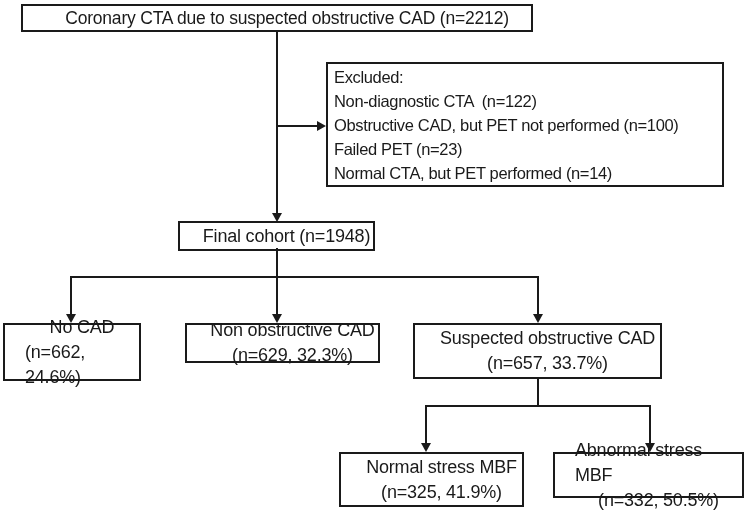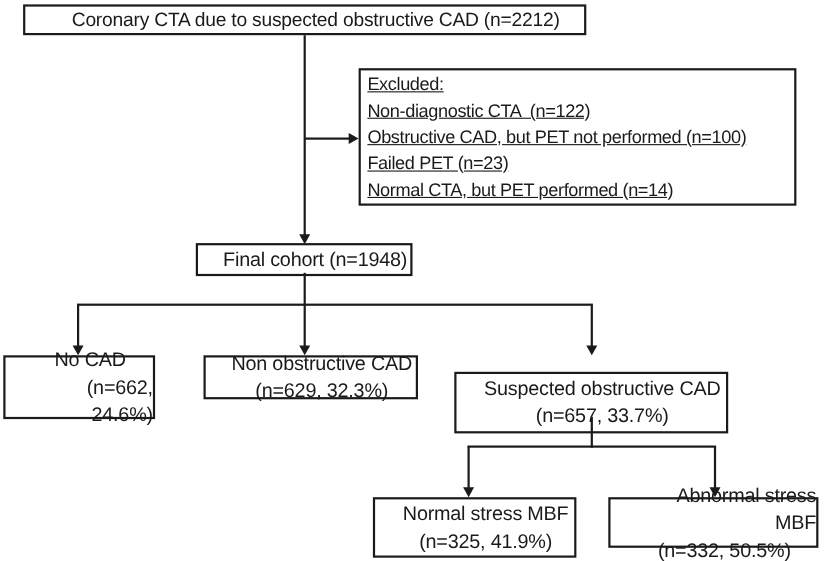--- a/index.html
+++ b/index.html
@@ -3,34 +3,34 @@
 <meta charset="utf-8">
 <style>
   html,body{margin:0;padding:0;background:#ffffff;}
   .canvas{
     position:relative;width:750px;height:510px;background:#ffffff;
     font-family:"Liberation Sans",sans-serif;color:#1a1a1a;overflow:hidden;
   }
   .box{
     position:absolute;border:2px solid #1a1a1a;background:#ffffff;
     box-sizing:border-box;display:flex;flex-direction:column;
-    justify-content:center;align-items:center;text-align:right;
+    justify-content:center;align-items:center;text-align:left;
     font-size:18px;line-height:25px;letter-spacing:-0.2px;padding-left:20px;
   }
   #b-top{left:21px;top:4px;width:512px;height:28px;font-size:17.5px;}
   #b-final{left:178px;top:221px;width:197px;height:30px;}
   #b-excluded{
     left:326px;top:62px;width:398px;height:125px;
     align-items:flex-start;text-align:left;padding:0 6px;
     font-size:16.5px;line-height:24px;letter-spacing:-0.35px;
   }
-  #b-excluded .xline{white-space:pre;text-decoration:underline;}
+  #b-excluded .xline{white-space:pre;}
   #b-nocad{left:3px;top:323px;width:138px;height:58px;}
   #b-nonobs{left:185px;top:323px;width:195px;height:40px;}
-  #b-susp{left:413px;top:338px;width:249px;height:56px;}
+  #b-susp{left:413px;top:323px;width:249px;height:56px;}
   #b-normal{left:339px;top:452px;width:185px;height:55px;}
   #b-abnormal{left:553px;top:452px;width:191px;height:46px;}
 
   .vline{position:absolute;width:2px;background:#1a1a1a;}
   .hline{position:absolute;height:2px;background:#1a1a1a;}
   .arr-d{position:absolute;width:0;height:0;
     border-left:5px solid transparent;border-right:5px solid transparent;
     border-top:9px solid #1a1a1a;}
   .arr-r{position:absolute;width:0;height:0;
     border-top:5px solid transparent;border-bottom:5px solid transparent;

